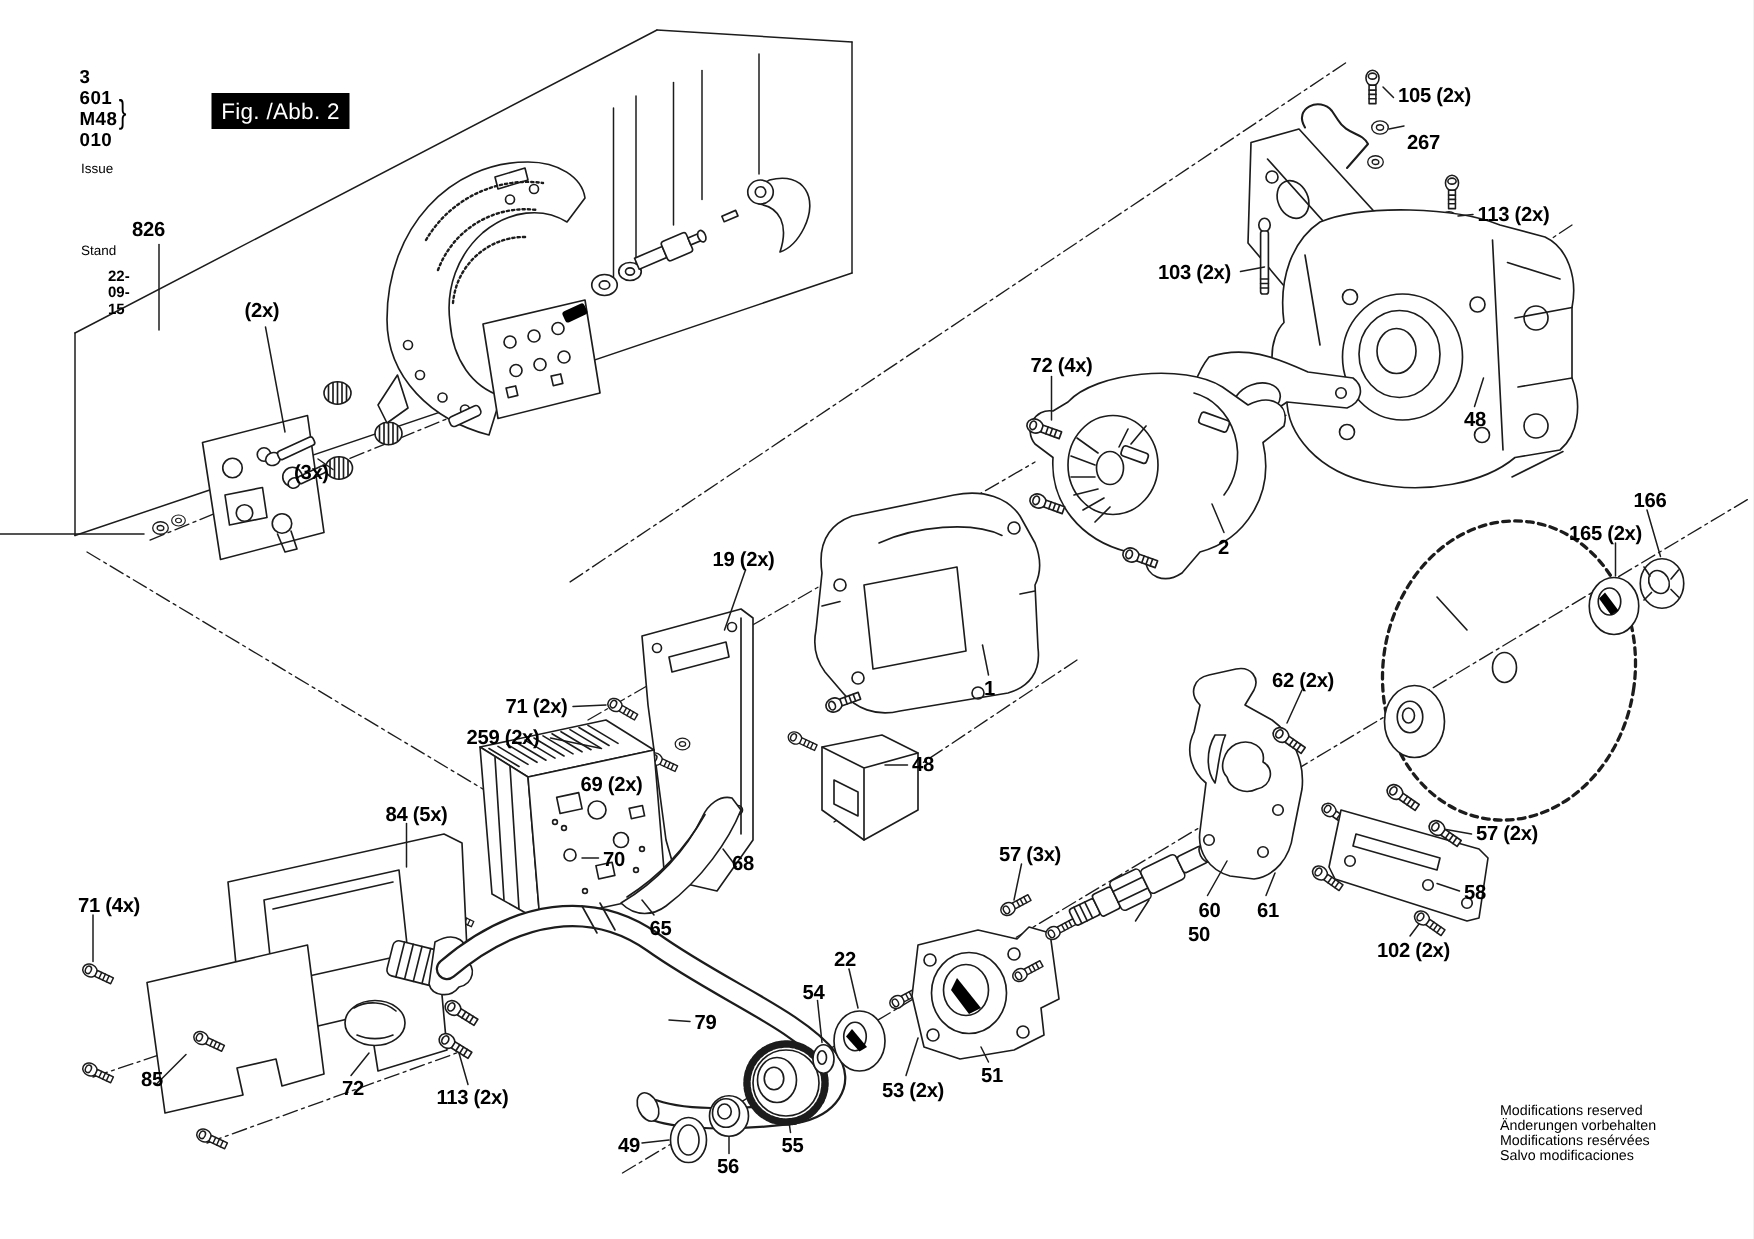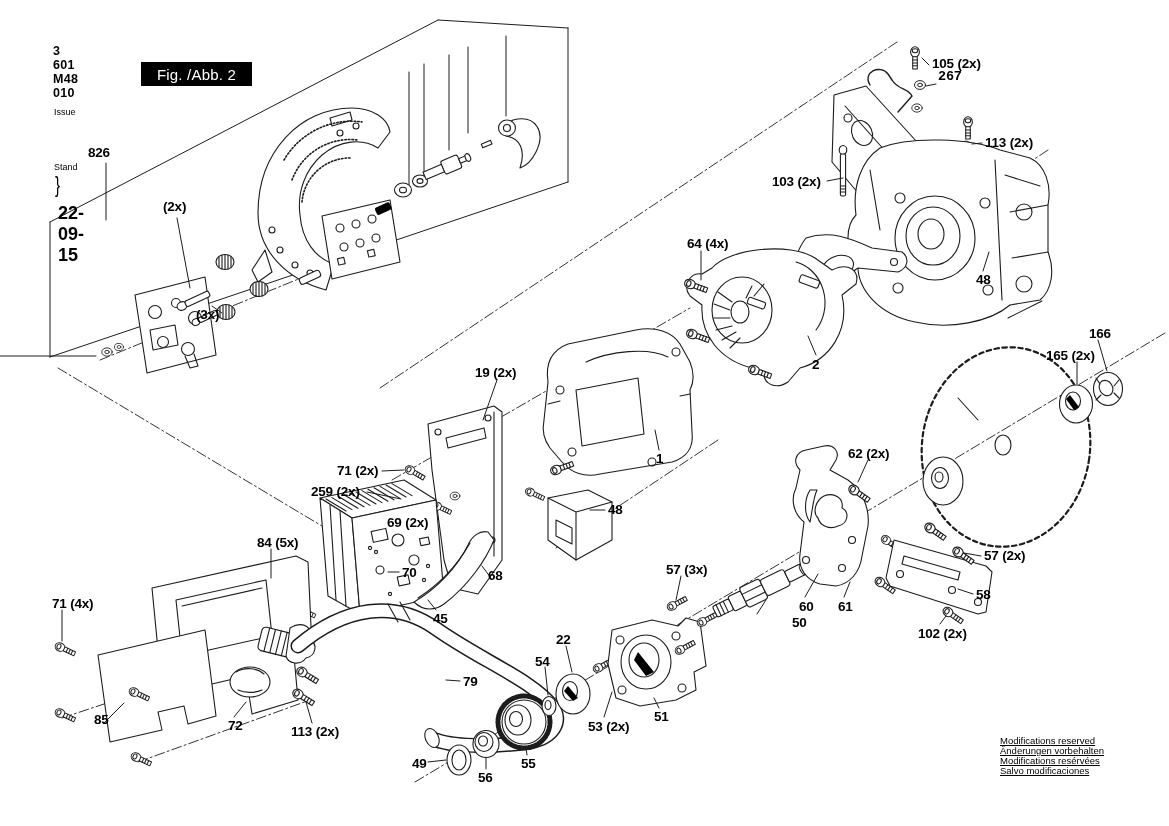--- a/index.html
+++ b/index.html
@@ -8,25 +8,25 @@
   #drawing{position:absolute;left:0;top:0;}
   .callout{position:absolute;font-weight:bold;font-size:13.5px;letter-spacing:-0.2px;
            white-space:nowrap;color:#000;line-height:1;}
   #header{position:absolute;left:0;top:0;}
   .partnum{position:absolute;left:53px;top:44px;font-weight:bold;font-size:12.5px;letter-spacing:0.3px;}
   .issue-block{position:absolute;left:54px;top:63px;height:26px;}
   .is-labels{display:inline-block;vertical-align:top;font-size:9px;line-height:11px;}
   .is-labels span{display:block;margin-top:44px;}
   .brace{display:inline-block;vertical-align:top;font-size:22px;font-weight:400;
          transform:scaleX(0.7);margin-left:0px;margin-top:0px;line-height:24px;}
-  .date{display:inline-block;vertical-align:top;font-weight:bold;font-size:18px;margin-left:4px;margin-top:6px;}
-  .figbox{position:absolute;left:141px;top:62px;width:111px;height:24px;background:#000;color:#fff;
+  .date{display:inline-block;vertical-align:top;font-weight:bold;font-size:10px;margin-left:18px;margin-top:6px;}
+  .figbox{position:absolute;left:141px;top:62px;width:92px;height:24px;background:#000;color:#fff;
           font-size:15px;display:flex;align-items:center;justify-content:center;letter-spacing:0.2px;}
   #footer{position:absolute;left:1000px;top:736px;font-size:9.5px;line-height:10px;}
-  #footer div{white-space:nowrap;text-decoration:underline;}
+  #footer div{white-space:nowrap;}
 </style>
 </head>
 <body>
 
 <div id="page">
 
   <svg id="drawing" width="1169" height="826" viewBox="0 0 1169 826" fill="none" stroke="#1c1c1c" stroke-width="1.1" stroke-linecap="round" stroke-linejoin="round">
 
     <defs>
       <g id="scr" fill="#fff" stroke="#1c1c1c" stroke-width="1.1">
@@ -486,38 +486,38 @@
       </span><span class="brace">}</span><span class="date">22-09-15</span>
     </div>
     <div class="figbox">Fig. /Abb. 2</div>
   </div>
 
   <div id="callouts">
       <div class="callout" style="left: 88px; top: 146px;">826</div>
       <div class="callout" style="left: 163px; top: 200px;">(2x)</div>
       <div class="callout" style="left: 196px; top: 308px;">(3x)</div>
       <div class="callout" style="left: 932px; top: 57px;">105 (2x)</div>
-      <div class="callout" style="left: 938px; top: 70px; font-family: Liberation Mono, monospace;">267</div>
+      <div class="callout" style="left: 938px; top: 88px;">267</div>
       <div class="callout" style="left: 985px; top: 136px;">113 (2x)</div>
       <div class="callout" style="left: 772px; top: 175px;">103 (2x)</div>
-      <div class="callout" style="left: 687px; top: 237px;">64 (4x)</div>
+      <div class="callout" style="left: 687px; top: 237px;">72 (4x)</div>
       <div class="callout" style="left: 976px; top: 273px;">48</div>
       <div class="callout" style="left: 812px; top: 358px;">2</div>
       <div class="callout" style="left: 1089px; top: 327px;">166</div>
       <div class="callout" style="left: 1046px; top: 349px;">165 (2x)</div>
       <div class="callout" style="left: 475px; top: 366px;">19 (2x)</div>
       <div class="callout" style="left: 656px; top: 452px;">1</div>
       <div class="callout" style="left: 608px; top: 503px;">48</div>
       <div class="callout" style="left: 337px; top: 464px;">71 (2x)</div>
       <div class="callout" style="left: 311px; top: 485px;">259 (2x)</div>
       <div class="callout" style="left: 387px; top: 516px;">69 (2x)</div>
       <div class="callout" style="left: 257px; top: 536px;">84 (5x)</div>
       <div class="callout" style="left: 402px; top: 566px;">70</div>
       <div class="callout" style="left: 488px; top: 569px;">68</div>
-      <div class="callout" style="left: 433px; top: 612px;">45</div>
+      <div class="callout" style="left: 433px; top: 612px;">65</div>
       <div class="callout" style="left: 848px; top: 447px;">62 (2x)</div>
       <div class="callout" style="left: 666px; top: 563px;">57 (3x)</div>
       <div class="callout" style="left: 984px; top: 549px;">57 (2x)</div>
       <div class="callout" style="left: 976px; top: 588px;">58</div>
       <div class="callout" style="left: 799px; top: 600px;">60</div>
       <div class="callout" style="left: 838px; top: 600px;">61</div>
       <div class="callout" style="left: 751px; top: 616px; margin-left: 41px;">50</div>
       <div class="callout" style="left: 918px; top: 627px;">102 (2x)</div>
       <div class="callout" style="left: 52px; top: 597px;">71 (4x)</div>
       <div class="callout" style="left: 94px; top: 713px;">85</div>

